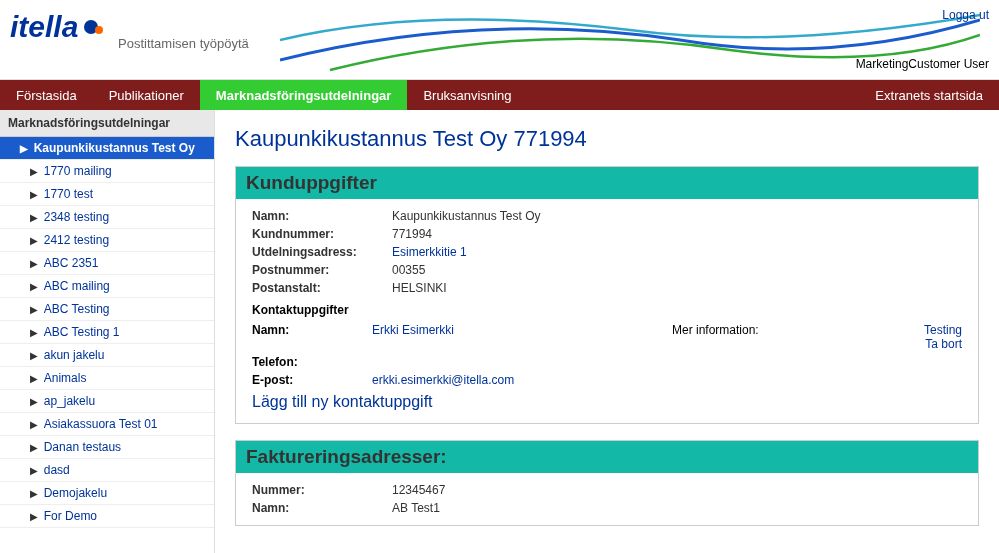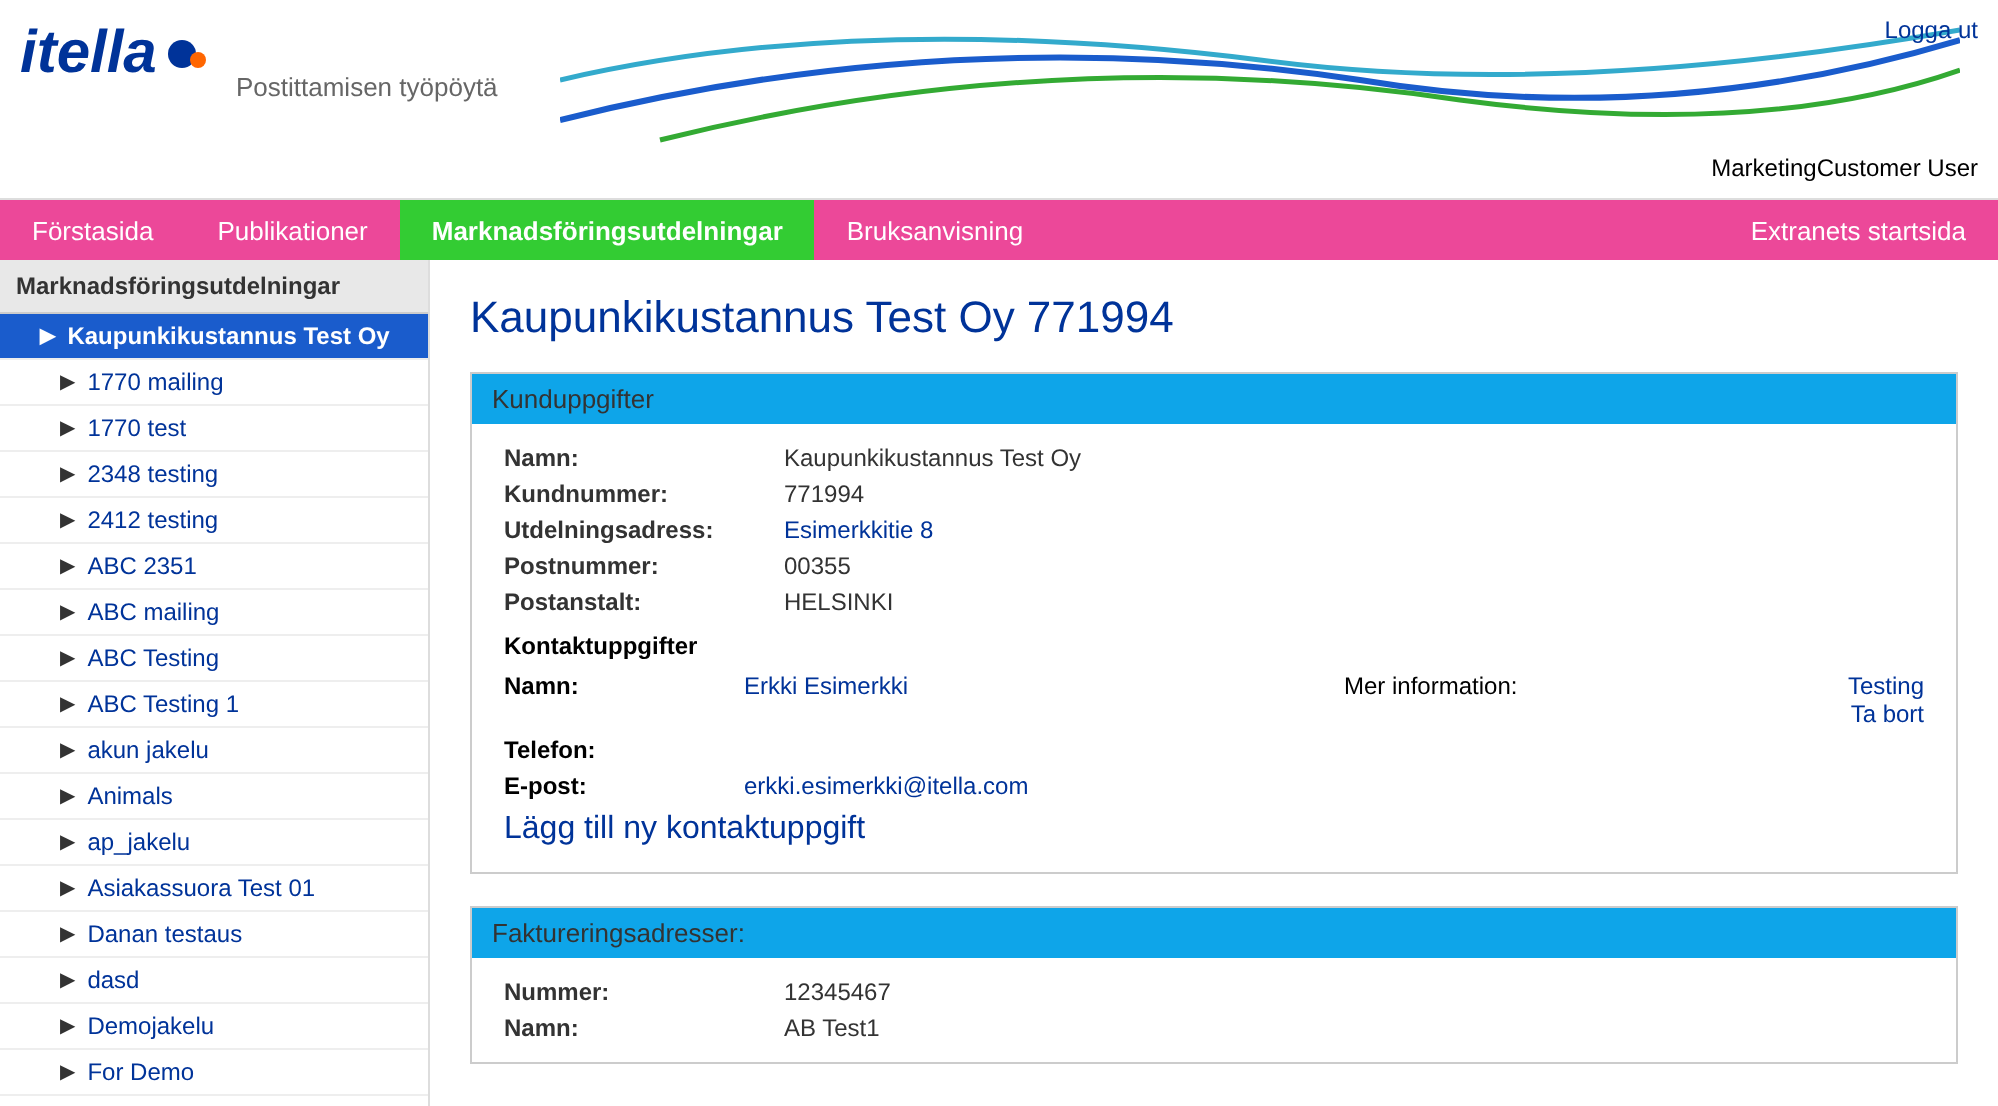--- a/index.html
+++ b/index.html
@@ -1,26 +1,26 @@
 <!DOCTYPE html>
 <html><head>
   <meta charset="utf-8">
   <style>
     * { margin: 0; padding: 0; box-sizing: border-box; }
     body { font-family: Arial, sans-serif; font-size: 12px; background: #fff; width: 999px; overflow-x: hidden; }
 
     
-    .top-bar { background: #fff; padding: 4px 10px; text-align: right; border-bottom: 1px solid #ddd; position: relative; height: 100px; overflow: hidden; }
+    .top-bar { background: #fff; padding: 4px 10px; text-align: right; border-bottom: 1px solid #ddd; position: relative; height: 80px; overflow: hidden; }
     .top-bar .logo { position: absolute; left: 10px; top: 10px; display: flex; align-items: center; gap: 4px; }
     .logga-ut { position: absolute; right: 10px; top: 8px; color: #003399; text-decoration: none; font-size: 12px; }
     .company-info { position: absolute; right: 10px; bottom: 8px; font-size: 12px; }
     .subtitle { position: absolute; left: 118px; top: 36px; color: #666; font-size: 13px; }
 
     
-    .nav-bar { background: #ec4899; display: flex; align-items: stretch; height: 30px; }
+    .nav-bar { background: #7f1d1d; display: flex; align-items: stretch; height: 30px; }
     .nav-item { color: #fff; padding: 0 16px; display: flex; align-items: center; cursor: pointer; font-size: 13px; text-decoration: none; white-space: nowrap; }
     .nav-item.active { background: #33cc33; color: #fff; font-weight: bold; }
     .nav-spacer { flex: 1; }
 
     
     .main-layout { display: flex; min-height: 460px; }
 
     
     .sidebar { width: 215px; background: #fff; border-right: 1px solid #ddd; overflow-y: auto; flex-shrink: 0; }
     .sidebar-title { background: #e8e8e8; padding: 6px 8px; font-weight: bold; font-size: 12px; color: #333; border-bottom: 1px solid #ccc; }
@@ -29,21 +29,21 @@
     .sidebar-item.active .arrow { color: #fff; }
     .arrow { margin-right: 6px; font-size: 10px; color: #333; }
     .sidebar-sub { padding-left: 30px; }
 
     
     .content { flex: 1; padding: 16px 20px; }
     .page-title { font-size: 22px; color: #003399; font-weight: normal; margin-bottom: 14px; }
 
     
     .section { margin-bottom: 16px; border: 1px solid #ccc; }
-    .section-header { background: #0ea5e9; padding: 5px 10px; font-weight: normal; font-size: 13px; color: #333; }
+    .section-header { background: #14b8a6; padding: 5px 10px; font-weight: bold; font-size: 19px; color: #333; }
     .section-body { padding: 8px 10px; }
     .info-table { width: 100%; border-collapse: collapse; }
     .info-table td { padding: 2px 6px; font-size: 12px; vertical-align: top; }
     .info-table td:first-child { font-weight: bold; width: 140px; color: #333; }
     .info-table td.value { color: #333; }
     .info-table td.blue { color: #003399; }
     .sub-header { font-weight: bold; padding: 6px 6px 4px 6px; font-size: 12px; }
 
     
     .contact-table { width: 100%; border-collapse: collapse; }
@@ -171,21 +171,21 @@
               <tr>
             <td>Namn:</td>
             <td class="value">Kaupunkikustannus Test Oy</td>
           </tr>
           <tr>
             <td>Kundnummer:</td>
             <td class="value">771994</td>
           </tr>
           <tr>
             <td>Utdelningsadress:</td>
-            <td class="value blue">Esimerkkitie 8</td>
+            <td class="value blue">Esimerkkitie 1</td>
           </tr>
           <tr>
             <td>Postnummer:</td>
             <td class="value">00355</td>
           </tr>
           <tr>
             <td>Postanstalt:</td>
             <td class="value">HELSINKI</td>
           </tr>
         </tbody>

